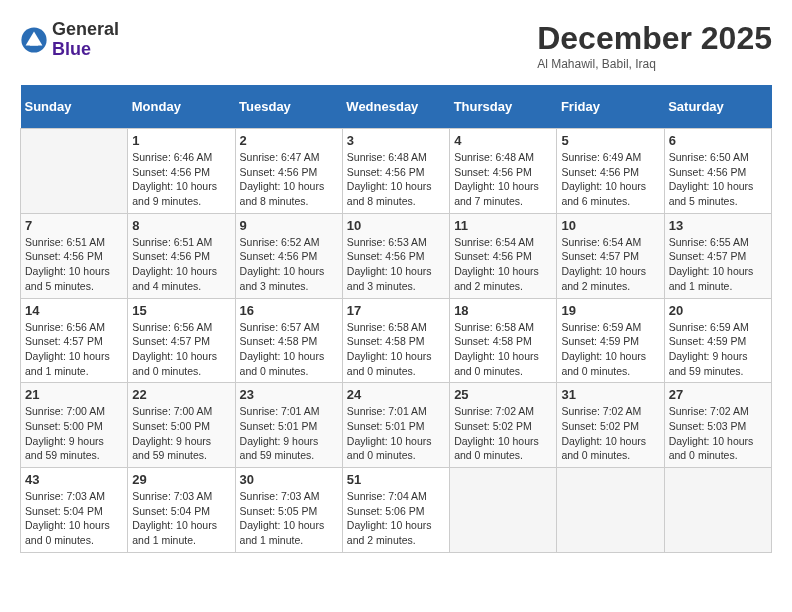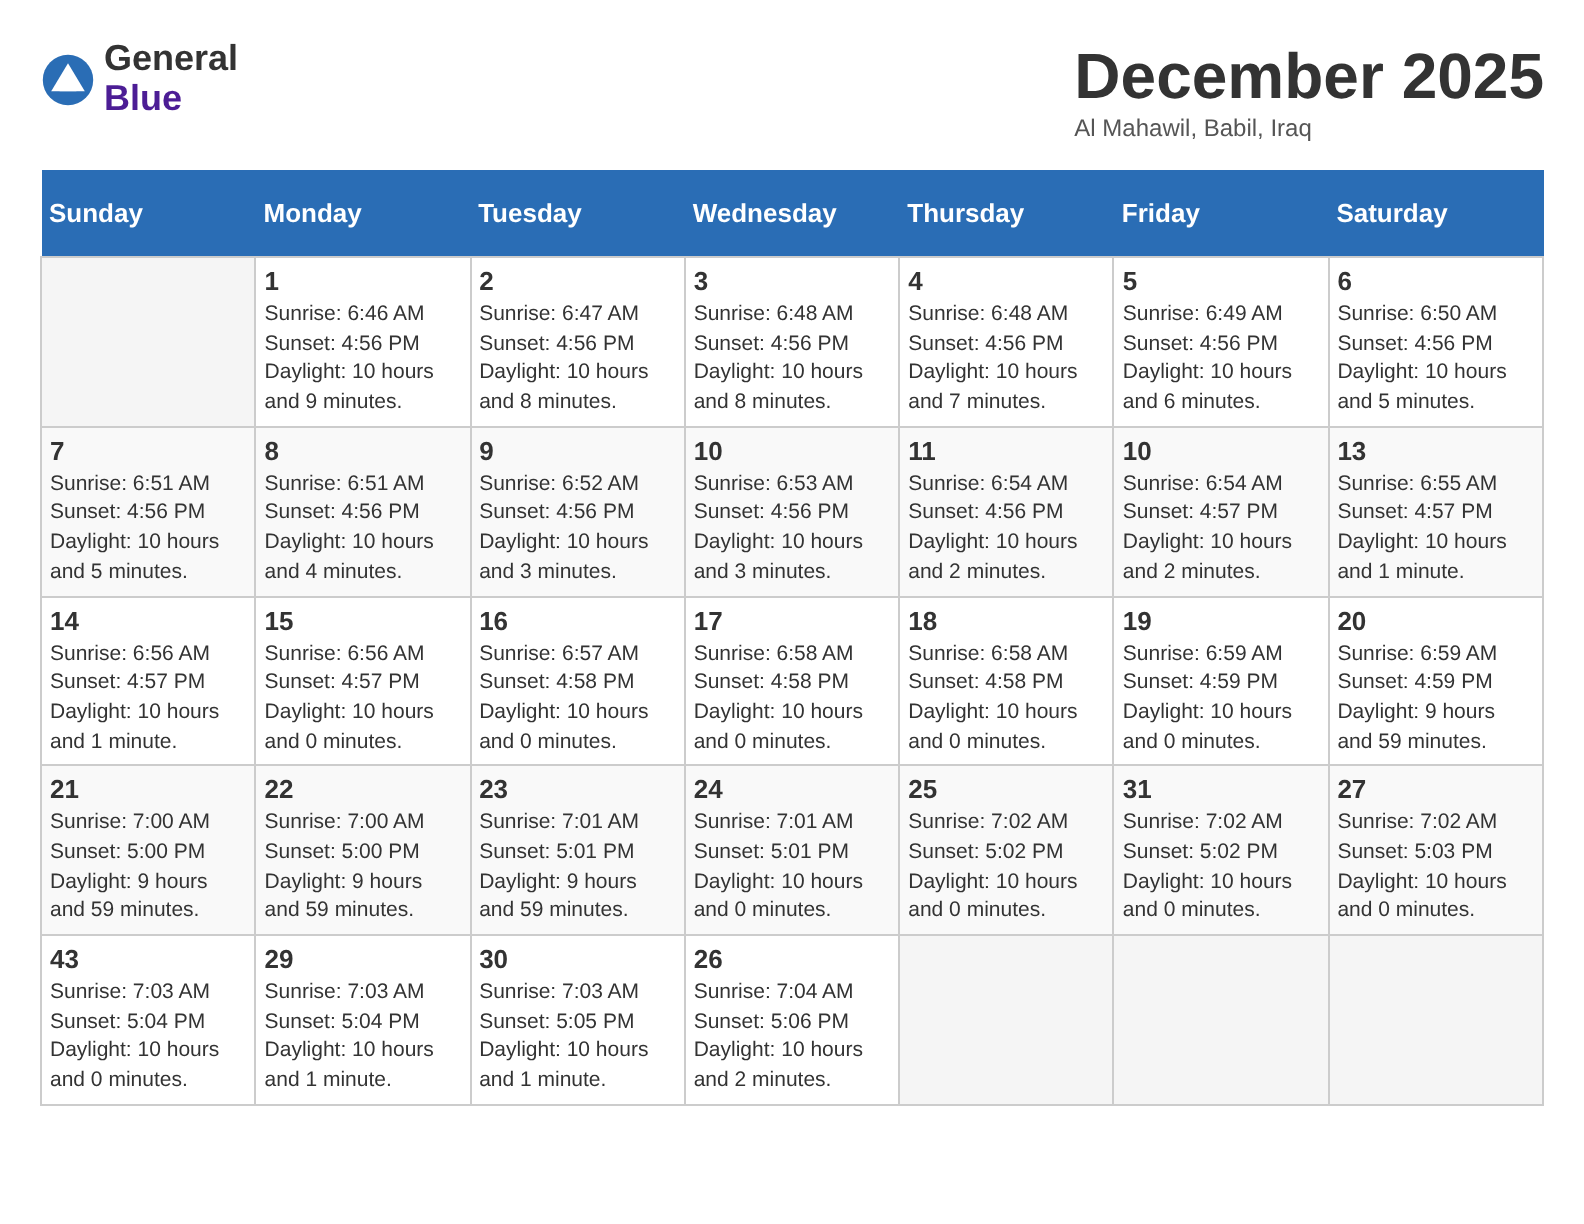--- a/index.html
+++ b/index.html
@@ -250,21 +250,21 @@
         </td>
         <td>
           <span class="day-num">29</span>
           <div class="day-info">Sunrise: 7:03 AM<br>Sunset: 5:04 PM<br>Daylight: 10 hours and 1 minute.</div>
         </td>
         <td>
           <span class="day-num">30</span>
           <div class="day-info">Sunrise: 7:03 AM<br>Sunset: 5:05 PM<br>Daylight: 10 hours and 1 minute.</div>
         </td>
         <td>
-          <span class="day-num">26</span>
+          <span class="day-num">51</span>
           <div class="day-info">Sunrise: 7:04 AM<br>Sunset: 5:06 PM<br>Daylight: 10 hours and 2 minutes.</div>
         </td>
         <td class="empty-cell"></td>
         <td class="empty-cell"></td>
         <td class="empty-cell"></td>
       </tr>
     </tbody>
 </table>
 
 </body></html>

